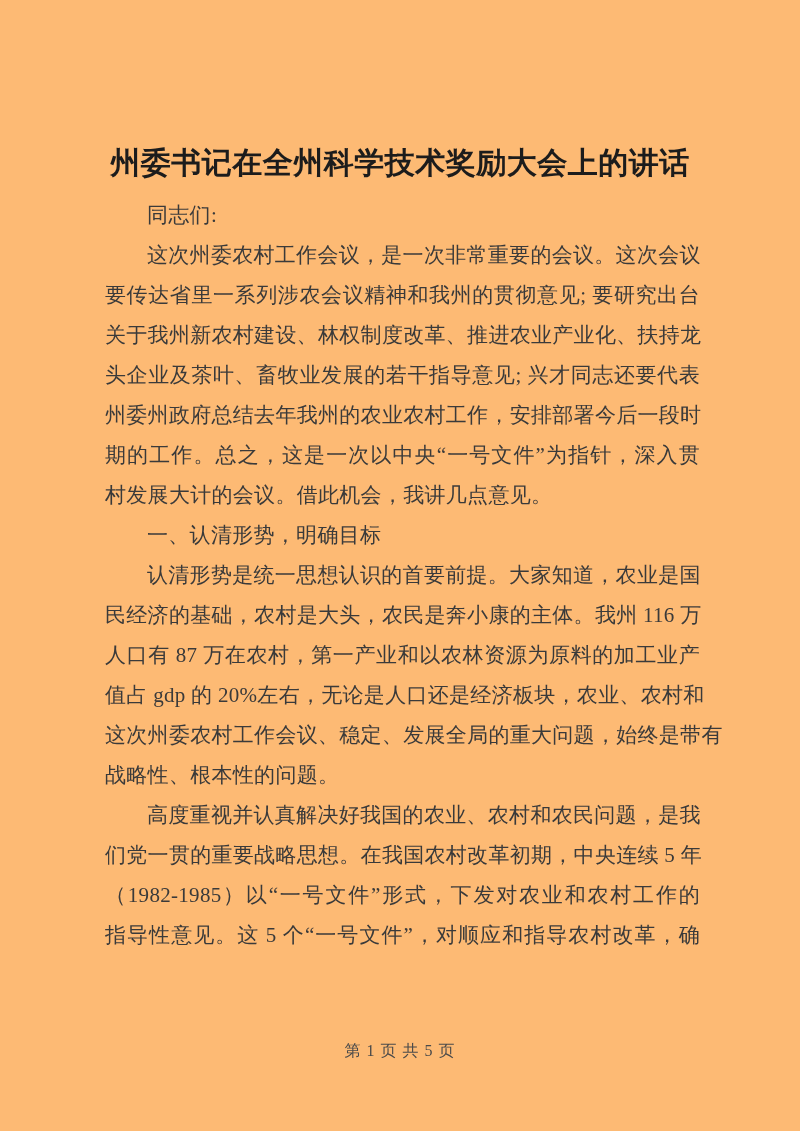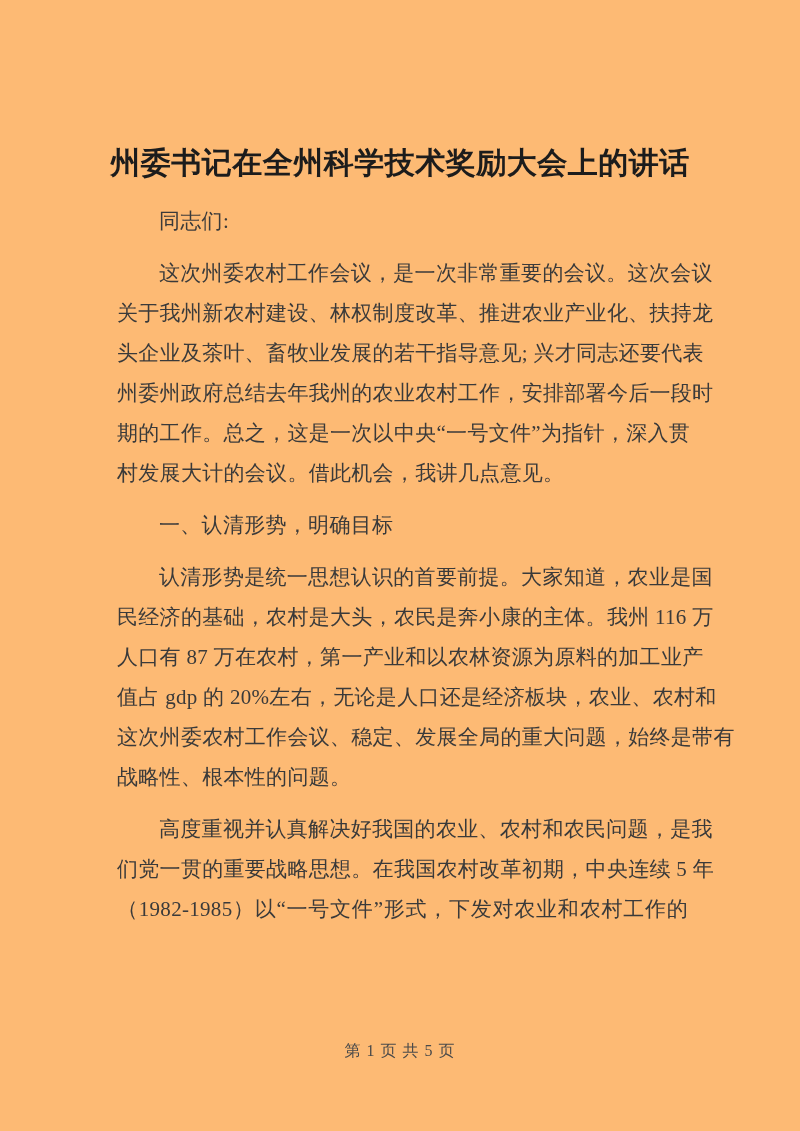--- a/index.html
+++ b/index.html
@@ -24,21 +24,21 @@
     line-height: 52px;
     font-weight: 700;
     color: #1c1c1c;
     letter-spacing: 0.5px;
   }
   .doc-body {
     margin: 6px 100px 0 105px;
     width: 595px;
   }
   .para {
-    margin: 12px;
+    margin: 0;
   }
   .ln {
     font-size: 21px;
     line-height: 40px;
     color: #3a3a3a;
     text-align: justify;
     text-align-last: justify;
     white-space: nowrap;
     letter-spacing: 0.3px;
   }
@@ -69,20 +69,21 @@
   <h1 class="doc-title">州委书记在全州科学技术奖励大会上的讲话</h1>
 
   <div class="doc-body">
 
     <div class="para">
       <div class="ln first open">同志们:</div>
     </div>
 
     <div class="para">
       <div class="ln first">这次州委农村工作会议，是一次非常重要的会议。这次会议</div>
+      <div class="ln">要传达省里一系列涉农会议精神和我州的贯彻意见; 要研究出台</div>
       <div class="ln">关于我州新农村建设、林权制度改革、推进农业产业化、扶持龙</div>
       <div class="ln">头企业及茶叶、畜牧业发展的若干指导意见; 兴才同志还要代表</div>
       <div class="ln">州委州政府总结去年我州的农业农村工作，安排部署今后一段时</div>
       <div class="ln">期的工作。总之，这是一次以中央“一号文件”为指针，深入贯</div>
       <div class="ln open">村发展大计的会议。借此机会，我讲几点意见。</div>
     </div>
 
     <div class="para">
       <div class="ln first open">一、认清形势，明确目标</div>
     </div>
@@ -93,20 +94,21 @@
       <div class="ln">人口有 87 万在农村，第一产业和以农林资源为原料的加工业产</div>
       <div class="ln">值占 gdp 的 20%左右，无论是人口还是经济板块，农业、农村和</div>
       <div class="ln">这次州委农村工作会议、稳定、发展全局的重大问题，始终是带有</div>
       <div class="ln open">战略性、根本性的问题。</div>
     </div>
 
     <div class="para">
       <div class="ln first">高度重视并认真解决好我国的农业、农村和农民问题，是我</div>
       <div class="ln">们党一贯的重要战略思想。在我国农村改革初期，中央连续 5 年</div>
       <div class="ln">（1982-1985）以“一号文件”形式，下发对农业和农村工作的</div>
+      <div class="ln">指导性意见。这 5 个“一号文件”，对顺应和指导农村改革，确</div>
     </div>
 
   </div>
 
   <div class="page-footer">
     <span>第 1 页 共 5 页</span>
   </div>
 
 </div>
 

